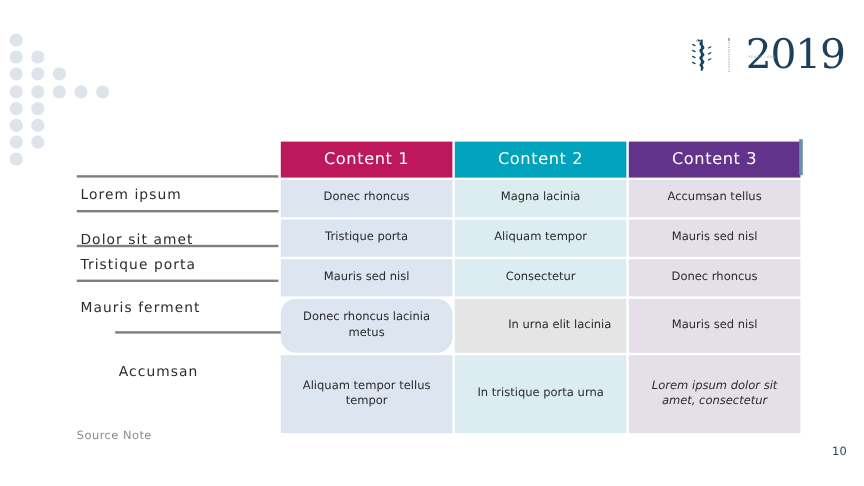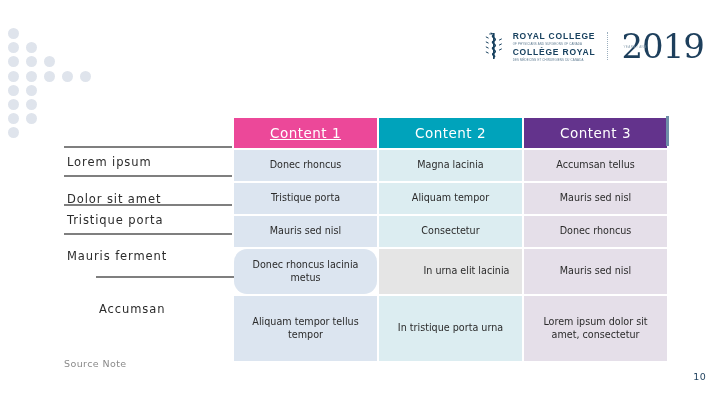--- a/index.html
+++ b/index.html
@@ -226,26 +226,20 @@
 
   <svg id="rc-emblem" viewBox="0 0 20 30">
     <rect x="9" y="2" width="1.6" height="26" fill="#18415f"></rect>
     <path d="M9.8 4 C5 6, 15 8, 9.8 10 C5 12, 15 14, 9.8 16 C5 18, 15 20, 9.8 22 C6 24, 13 25, 9.8 26" fill="none" stroke="#18415f" stroke-width="1.5"></path>
     <path d="M9.8 3.2 C7.6 1.2, 5.4 1.6, 5.2 3.4 C7.2 3.6, 8.6 3.6, 9.8 3.2 Z" fill="#18415f"></path>
     <circle cx="6.2" cy="2.8" r="0.5" fill="#ffffff"></circle>
     <path d="M4.2 7 L2.2 6 M4.2 12 L2.2 11 M4.2 17 L2.2 16 M4.2 22 L2.2 21" stroke="#18415f" stroke-width="1" stroke-linecap="round"></path>
     <path d="M15.4 9 L17.4 8 M15.4 14 L17.4 13 M15.4 19 L17.4 18" stroke="#18415f" stroke-width="1" stroke-linecap="round"></path>
   </svg>
 
-  <div id="rc-wordmark">
-    <div class="wm-line">ROYAL COLLEGE</div>
-    <div class="wm-sub">OF PHYSICIANS AND SURGEONS OF CANADA</div>
-    <div class="wm-line">COLLÈGE ROYAL</div>
-    <div class="wm-sub">DES MÉDECINS ET CHIRURGIENS DU CANADA</div>
-  </div>
 
   <div id="logo-divider"></div>
 
   <div id="anniversary-year">
     <span>2019</span>
     <span id="anniversary-caption">YEARS / ANS</span>
   </div>
 </div>
 
 <div id="row-labels">
@@ -262,21 +256,21 @@
       <span class="label-text">Mauris ferment</span>
     </div>
     <div class="label-cell" style="top: 130px; height: 63px; border-top-color: rgb(127, 127, 127); margin-left: 32px;">
       <span class="label-text">Accumsan</span>
     </div>
   </div>
 
 <table id="content-table">
   <thead>
     <tr>
-      <th class="col-1" style="background: #ec4899; text-decoration: underline;">Content 1</th>
+      <th class="col-1" style="background: #be185d;">Content 1</th>
       <th class="col-2" style="background: rgb(0, 163, 187);">Content 2</th>
       <th class="col-3" style="background: rgb(99, 51, 140);">Content 3</th>
     </tr>
   </thead>
   <tbody>
     <tr class="rh-1">
       <td class="col-1" style="background: rgb(220, 229, 240);">Donec rhoncus</td>
       <td class="col-2" style="background: rgb(220, 237, 241);">Magna lacinia</td>
       <td class="col-3" style="background: rgb(229, 223, 233);">Accumsan tellus</td>
     </tr>
@@ -291,21 +285,21 @@
       <td class="col-3" style="background: rgb(229, 223, 233);">Donec rhoncus</td>
     </tr>
     <tr class="rh-4">
       <td class="col-1" style="background: rgb(220, 229, 240); border-radius: 13px;">Donec rhoncus lacinia metus</td>
       <td class="col-2" style="background: #e5e5e5; padding-left: 38px;">In urna elit lacinia</td>
       <td class="col-3" style="background: rgb(229, 223, 233);">Mauris sed nisl</td>
     </tr>
     <tr class="rh-5">
       <td class="col-1" style="background: rgb(220, 229, 240);">Aliquam tempor tellus tempor</td>
       <td class="col-2" style="background: rgb(220, 237, 241);">In tristique porta urna</td>
-      <td class="col-3" style="background: rgb(229, 223, 233);">Lorem ipsum dolor sit amet, consectetur</td>
+      <td class="col-3" style="background: rgb(229, 223, 233); font-style: italic;">Lorem ipsum dolor sit amet, consectetur</td>
     </tr>
   </tbody>
 </table>
 
 <div id="table-right-accent"></div>
 
 <div id="source-note">Source Note</div>
 <div id="page-number">10</div>
 
 </body></html>

